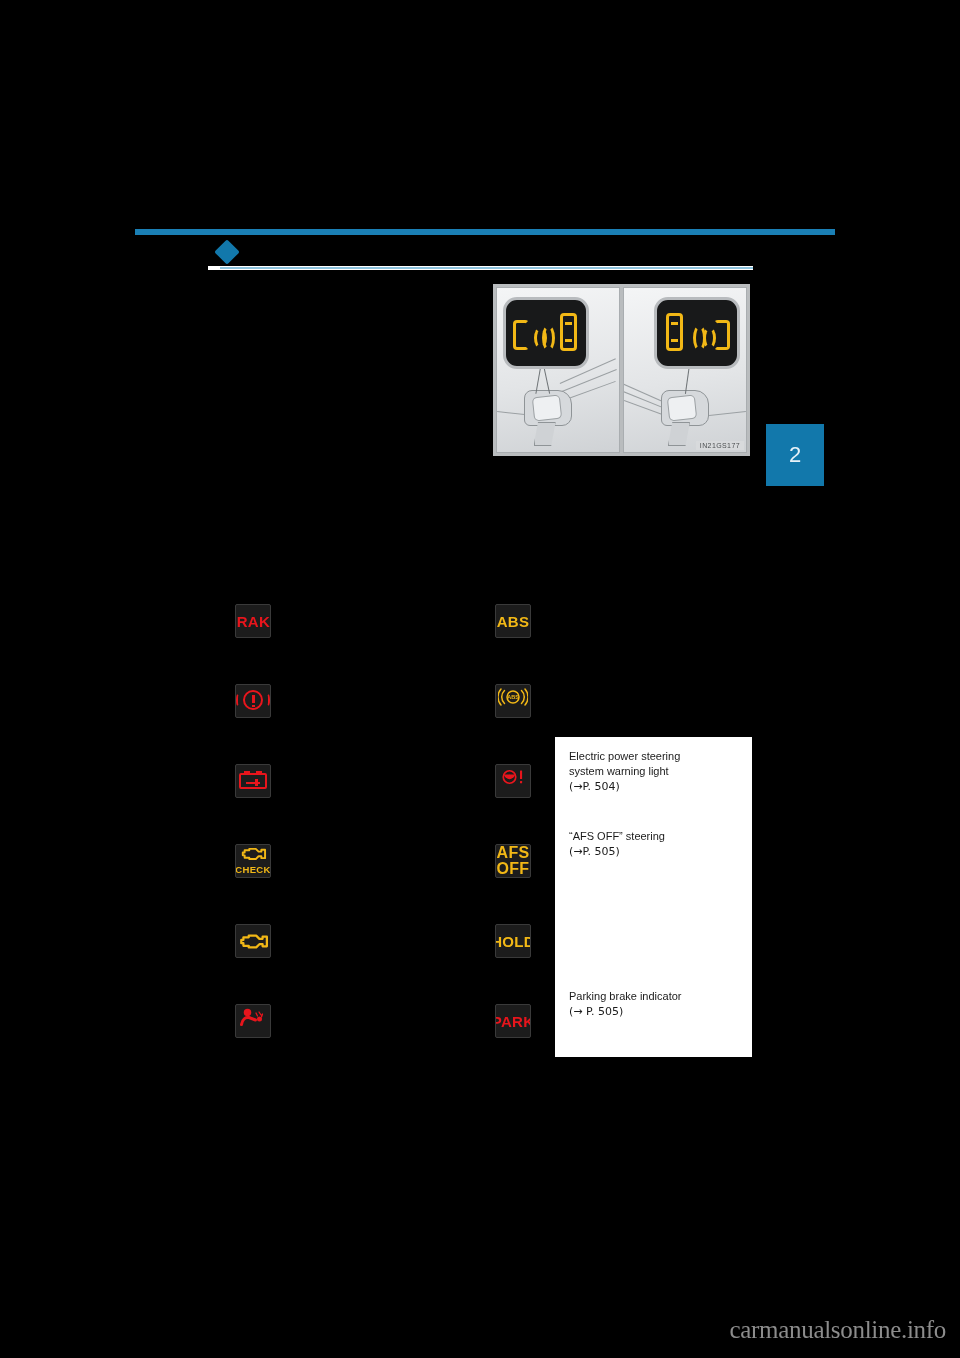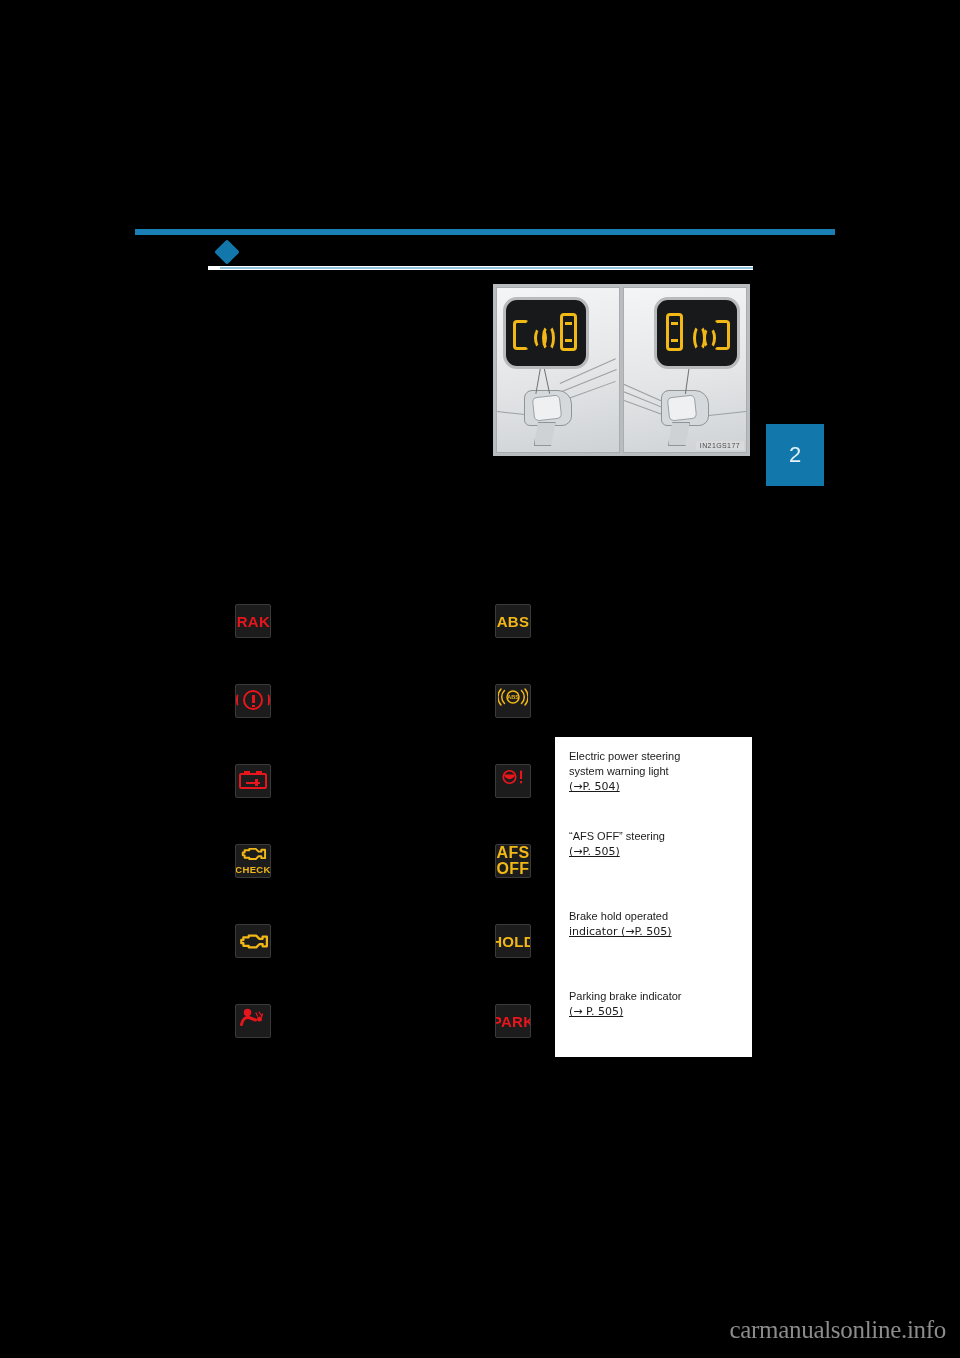--- a/index.html
+++ b/index.html
@@ -336,21 +336,21 @@
     left: 14px;
     right: 12px;
     font-size: 11px;
     line-height: 1.38;
     color: #1b1b1b;
   }
   .ov-1 { top: 12px; }
   .ov-2 { top: 92px; }
   .ov-3 { top: 172px; }
   .ov-4 { top: 252px; }
-  .arrow { font-family: "DejaVu Sans", sans-serif; text-decoration: underline; }
+  .arrow { font-family: "DejaVu Sans", sans-serif; }
 
   
   .watermark {
     position: absolute;
     right: 14px;
     bottom: 14px;
     color: #8c8c8c;
     font-size: 25px;
     letter-spacing: -0.3px;
     font-family: Liberation Serif, serif;
@@ -545,24 +545,20 @@
       <div class="justified">Electric   power   steering</div>
       <div>system warning light</div>
       <div class="arrow">(→P. 504)</div>
     </div>
 
     <div class="ov-item ov-2">
       <div>“AFS OFF” steering</div>
       <div class="arrow">(→P. 505)</div>
     </div>
 
-    <div class="ov-item ov-3">
-      <div>Brake hold operated</div>
-      <div class="arrow">indicator (→P. 505)</div>
-    </div>
 
     <div class="ov-item ov-4">
       <div>Parking brake indicator</div>
       <div class="arrow">(→ P. 505)</div>
     </div>
 
   </div>
 
   <div class="watermark">carmanualsonline.info</div>
 

